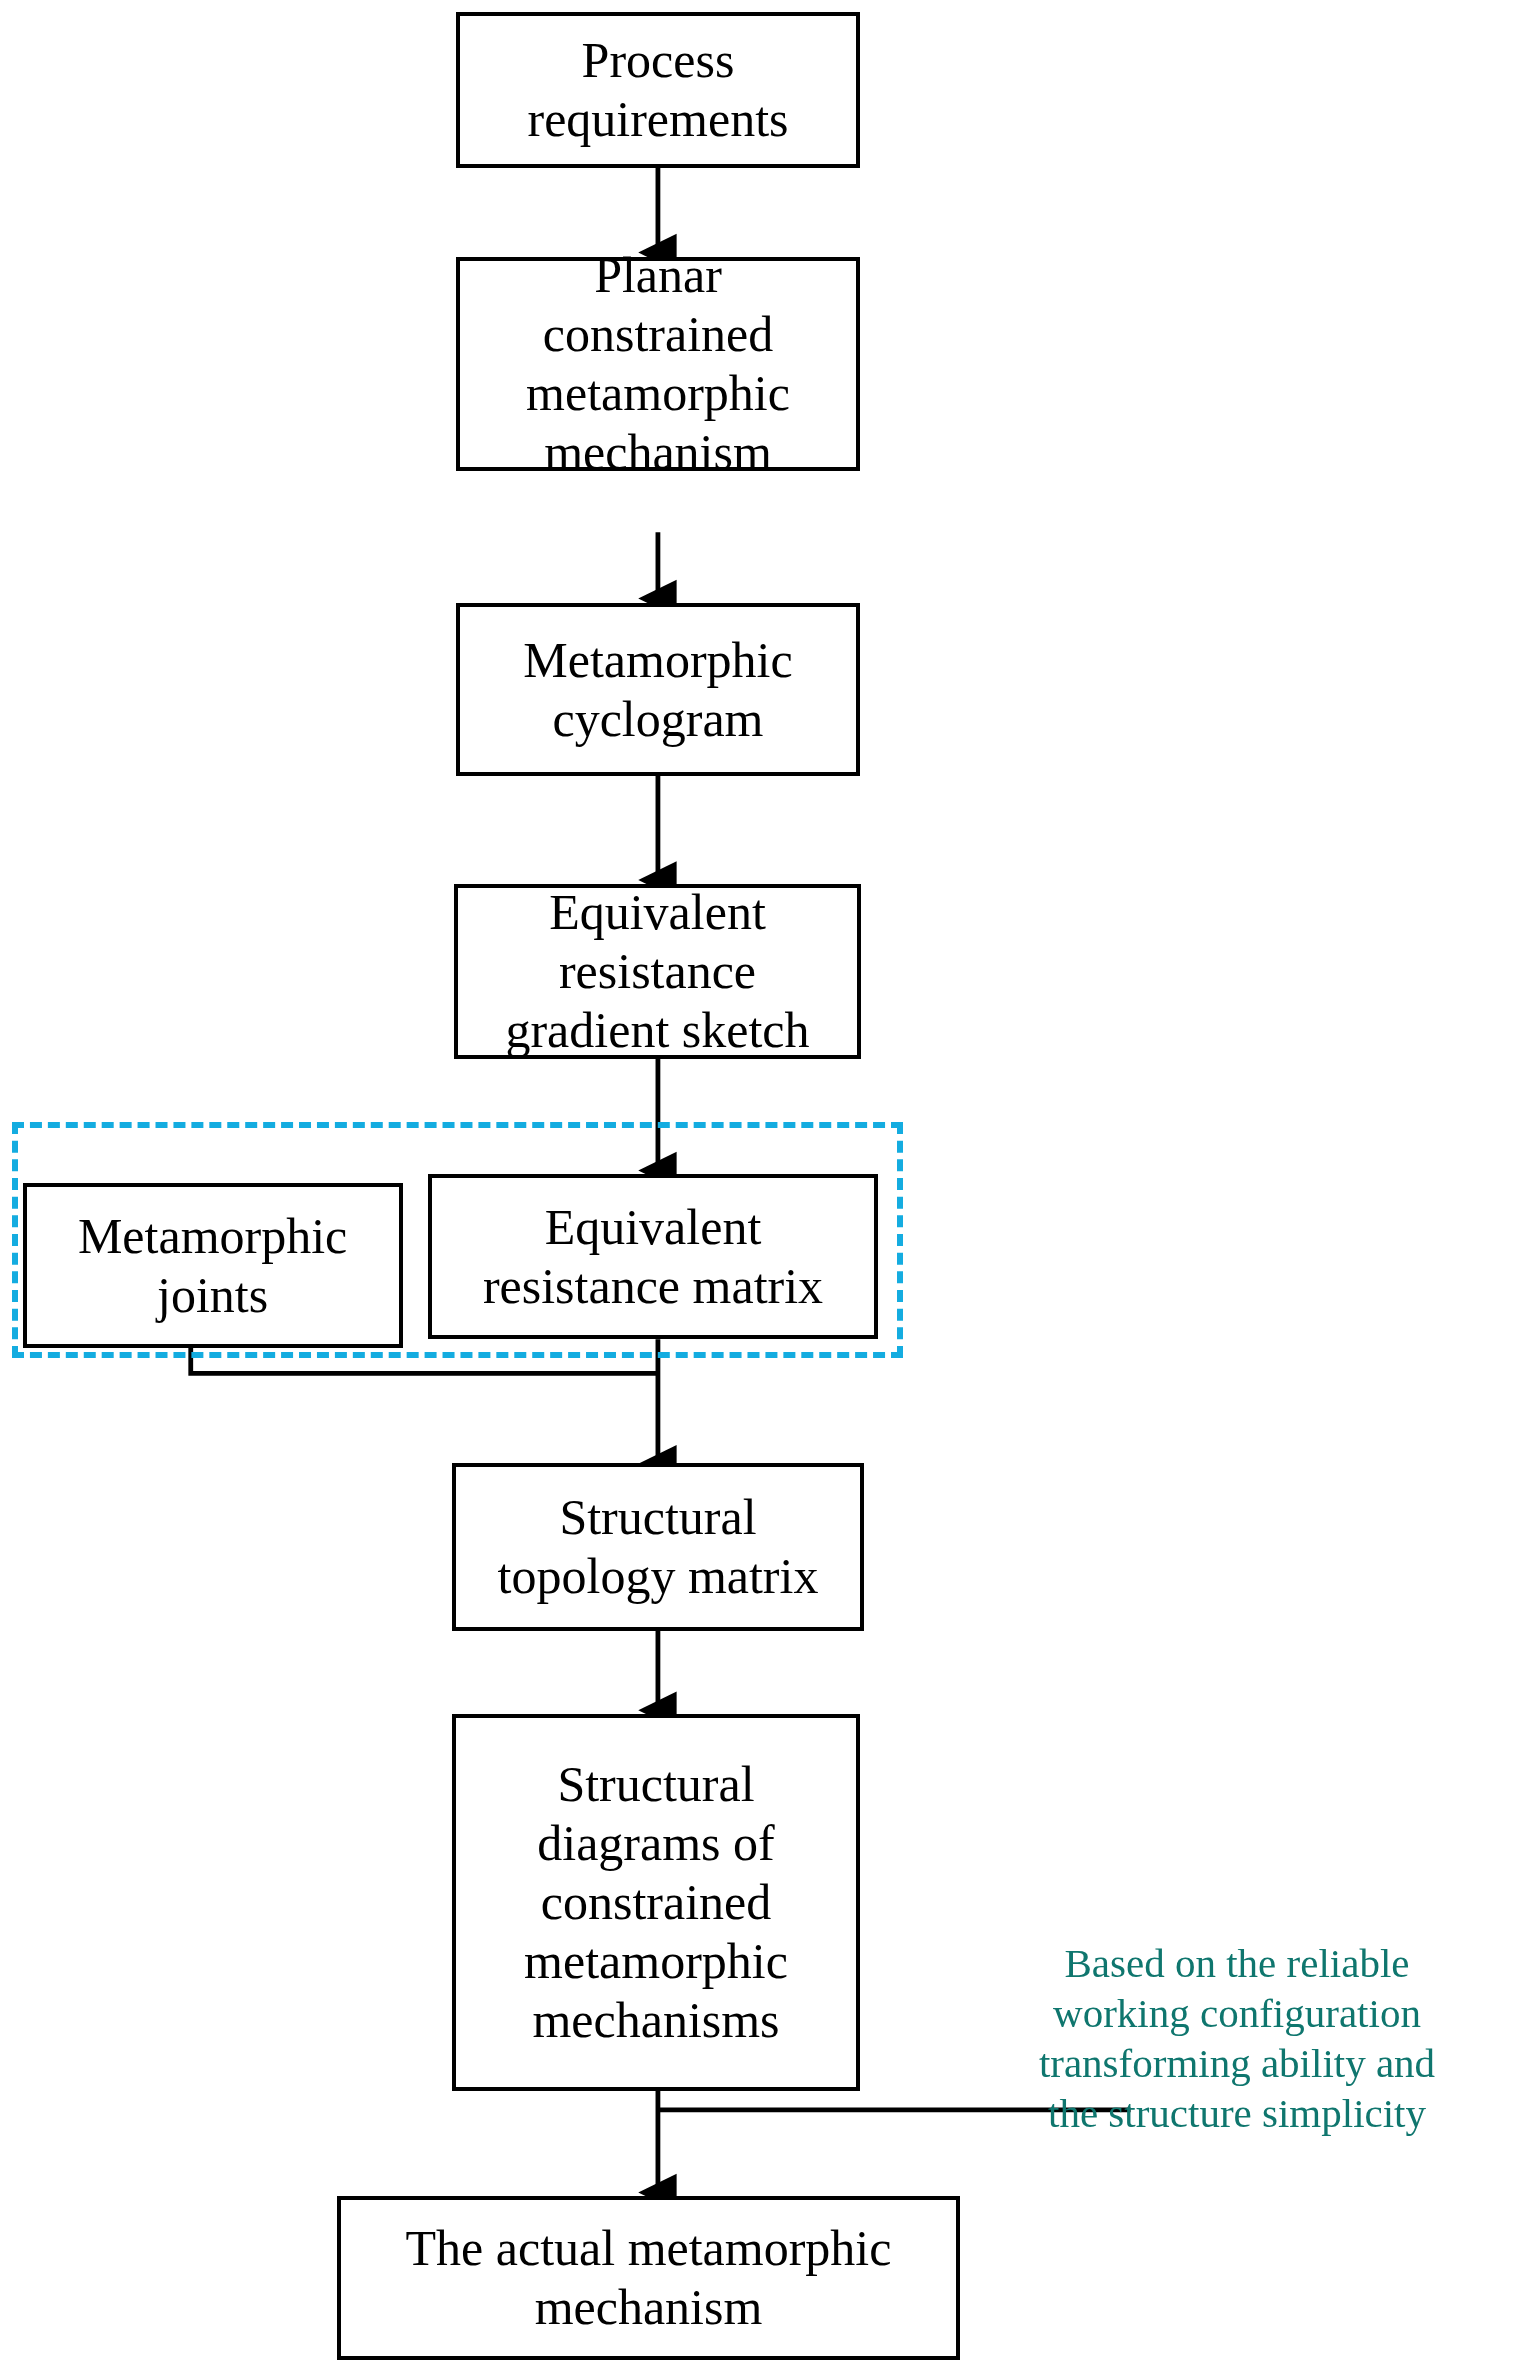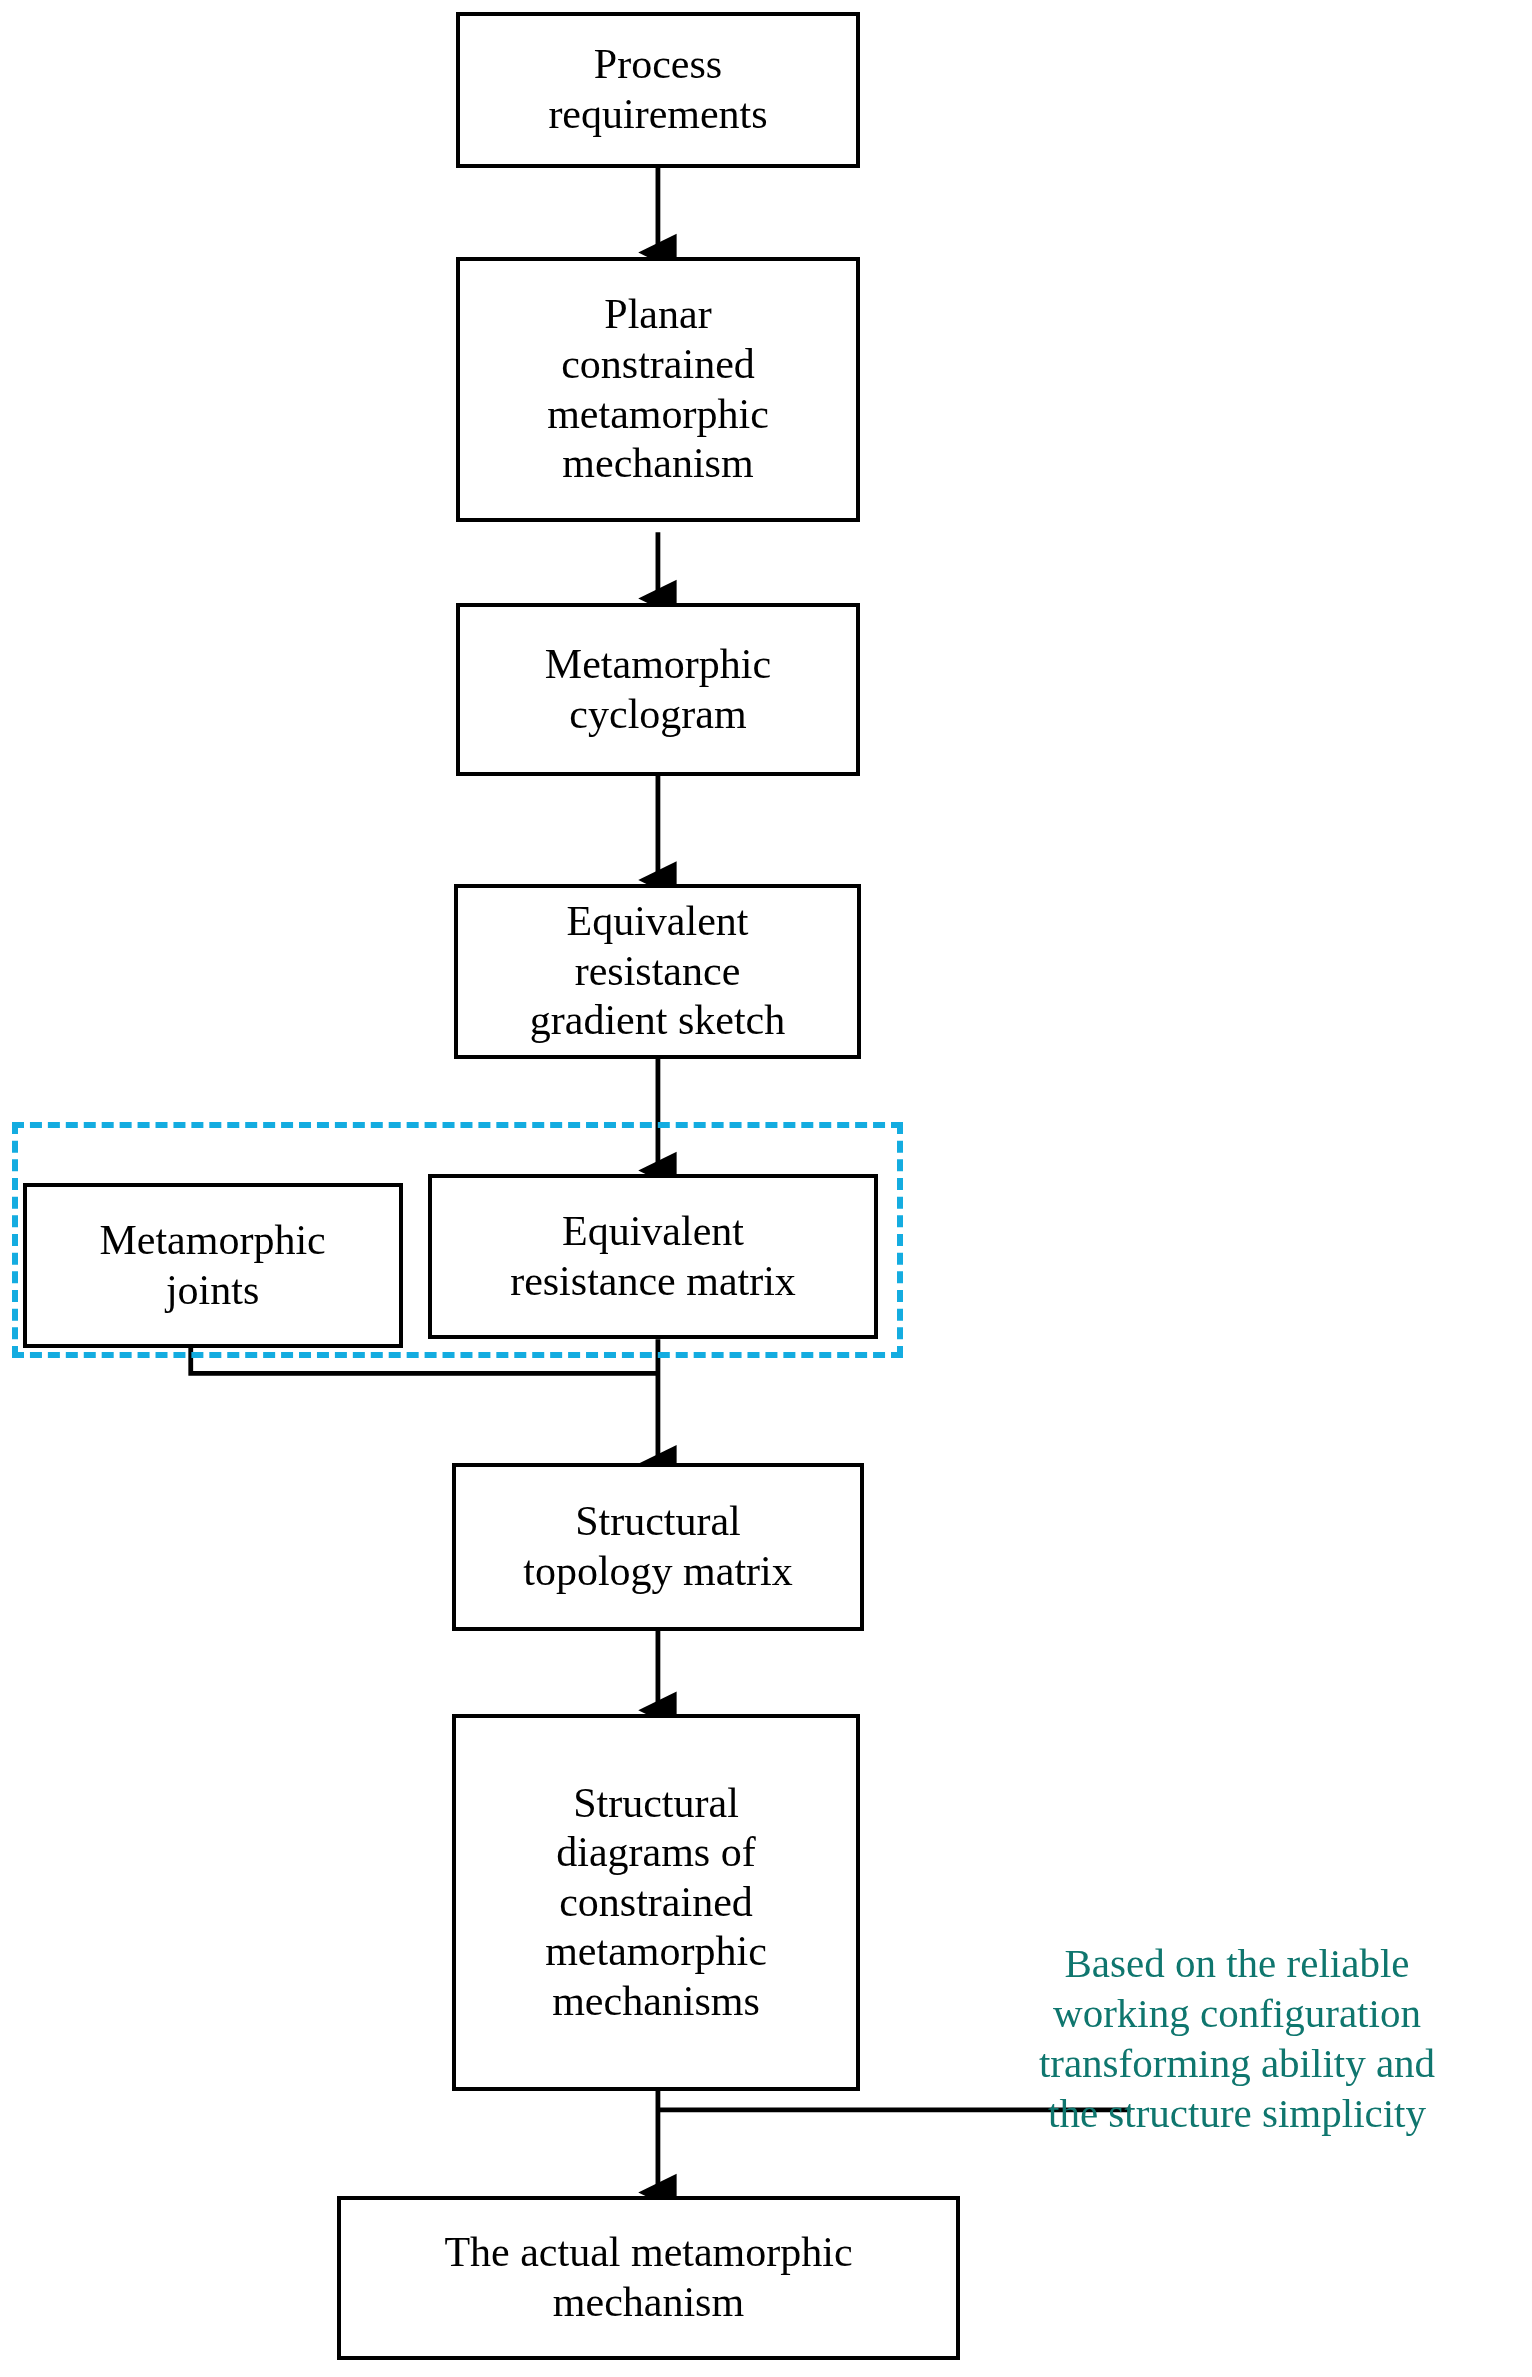--- a/index.html
+++ b/index.html
@@ -32,21 +32,21 @@
     box-sizing: border-box;
     border: 4.1px solid #000000;
     background: #ffffff;
     display: flex;
     align-items: center;
     justify-content: center;
     text-align: center;
   }
   .node-label {
     font-family: "Liberation Serif", "DejaVu Serif", serif;
-    font-size: 42px;
+    font-size: 50px;
     line-height: 1.18;
     color: #000000;
     white-space: pre-line;
     padding: 0 6.9px;
   }
   .dashed-group {
     position: absolute;
     box-sizing: border-box;
     border: 6.2px dashed #14ace0;
     background: transparent;
@@ -93,21 +93,21 @@
     <line x1="960" y1="3080" x2="1650" y2="3080" stroke="#000000" stroke-width="7"></line>
   </svg>
 
   <div class="dashed-group" style="left:11.6px; top:1122px; width:891px; height:236px;"></div>
 
   <div class="node-box" style="left:456px; top:11.6px; width:404px; height:156px;">
     <span class="node-label">Process
 requirements</span>
   </div>
 
-  <div class="node-box" style="left:456px; top:257px; width:404px; height:265px;">
+  <div class="node-box" style="left:456px; top:257px; width:404px; height:214px;">
     <span class="node-label">Planar
 constrained
 metamorphic
 mechanism</span>
   </div>
 
   <div class="node-box" style="left:456px; top:603px; width:404px; height:173px;">
     <span class="node-label">Metamorphic
 cyclogram</span>
   </div>

